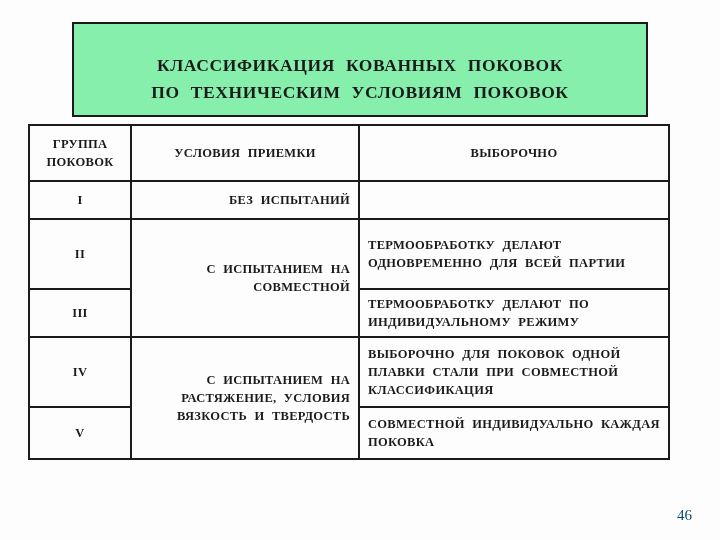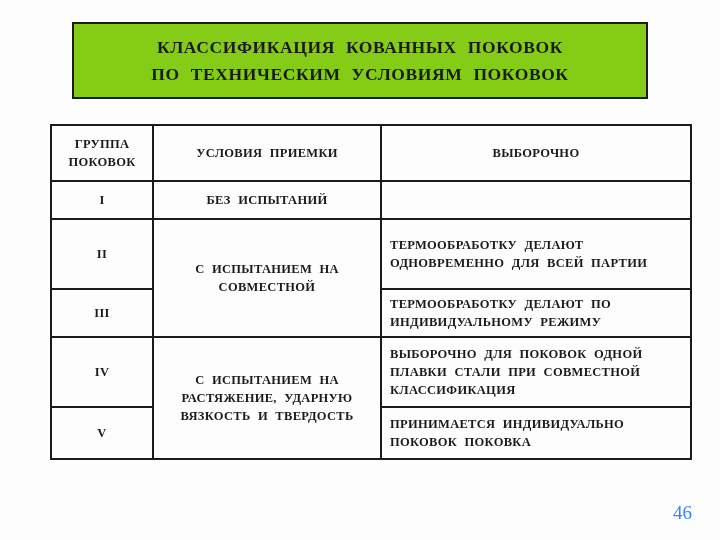--- a/index.html
+++ b/index.html
@@ -17,35 +17,35 @@
   }
 
   
   .title-box {
     position: absolute;
     top: 22px;
     left: 50%;
     transform: translateX(-50%);
     width: 560px;
     border: 2px solid #1b1b1b;
-    background: #84cc16;
-    padding: 10px 6px 9px 6px;
+    background: #86efac;
+    padding: 28px 6px 9px 6px;
     text-align: center;
     font-weight: bold;
     font-size: 17.5px;
     line-height: 1.55;
     letter-spacing: 0.6px;
     word-spacing: 6px;
   }
 
   
   .classification-table {
     position: absolute;
     top: 124px;
-    left: 50px;
+    left: 28px;
     width: 640px;
     border-collapse: collapse;
     table-layout: fixed;
   }
   .classification-table td,
   .classification-table th {
     border: 2px solid #1b1b1b;
     font-weight: bold;
     font-size: 12.5px;
     line-height: 1.45;
@@ -63,42 +63,42 @@
   .classification-table th {
     text-align: center;
     padding: 6px 10px;
   }
   .cell-group {
     text-align: center;
     font-size: 13px;
     letter-spacing: 1px;
   }
   .cell-cond {
-    text-align: center;
+    text-align: right;
     padding-left: 10px;
   }
   .cell-note {
     text-align: left;
     padding-left: 9px;
   }
 
   .row-header { height: 56px; }
   .row-1 { height: 38px; }
   .row-2 { height: 70px; margin-top: 20px; }
   .row-3 { height: 48px; }
   .row-4 { height: 70px; }
   .row-5 { height: 52px; }
 
   
   .page-number {
     position: absolute;
     right: 28px;
     bottom: 16px;
-    font-size: 19px;
-    color: #3b82f6;
+    font-size: 15px;
+    color: #0c4a6e;
   }
 </style>
 </head>
 <body>
 
 <div class="title-box">
   <div>КЛАССИФИКАЦИЯ КОВАННЫХ ПОКОВОК</div>
   <div>ПО ТЕХНИЧЕСКИМ УСЛОВИЯМ ПОКОВОК</div>
 </div>
 
@@ -123,23 +123,23 @@
     <td class="cell-group">II</td>
     <td class="cell-cond" rowspan="2">С ИСПЫТАНИЕМ НА СОВМЕСТНОЙ</td>
     <td class="cell-note">ТЕРМООБРАБОТКУ ДЕЛАЮТ ОДНОВРЕМЕННО ДЛЯ ВСЕЙ ПАРТИИ</td>
   </tr>
   <tr class="row-3">
     <td class="cell-group">III</td>
     <td class="cell-note">ТЕРМООБРАБОТКУ ДЕЛАЮТ ПО ИНДИВИДУАЛЬНОМУ РЕЖИМУ</td>
   </tr>
   <tr class="row-4">
     <td class="cell-group">IV</td>
-    <td class="cell-cond" rowspan="2">С ИСПЫТАНИЕМ НА РАСТЯЖЕНИЕ, УДАРНУЮ ВЯЗКОСТЬ И ТВЕРДОСТЬ</td>
+    <td class="cell-cond" rowspan="2">С ИСПЫТАНИЕМ НА РАСТЯЖЕНИЕ, УСЛОВИЯ ВЯЗКОСТЬ И ТВЕРДОСТЬ</td>
     <td class="cell-note">ВЫБОРОЧНО ДЛЯ ПОКОВОК ОДНОЙ ПЛАВКИ СТАЛИ ПРИ СОВМЕСТНОЙ КЛАССИФИКАЦИЯ</td>
   </tr>
   <tr class="row-5">
     <td class="cell-group">V</td>
-    <td class="cell-note">ПРИНИМАЕТСЯ ИНДИВИДУАЛЬНО ПОКОВОК ПОКОВКА</td>
+    <td class="cell-note">СОВМЕСТНОЙ ИНДИВИДУАЛЬНО КАЖДАЯ ПОКОВКА</td>
   </tr>
 </tbody>
   </table>
 
 <div class="page-number">46</div>
 
 </body></html>

